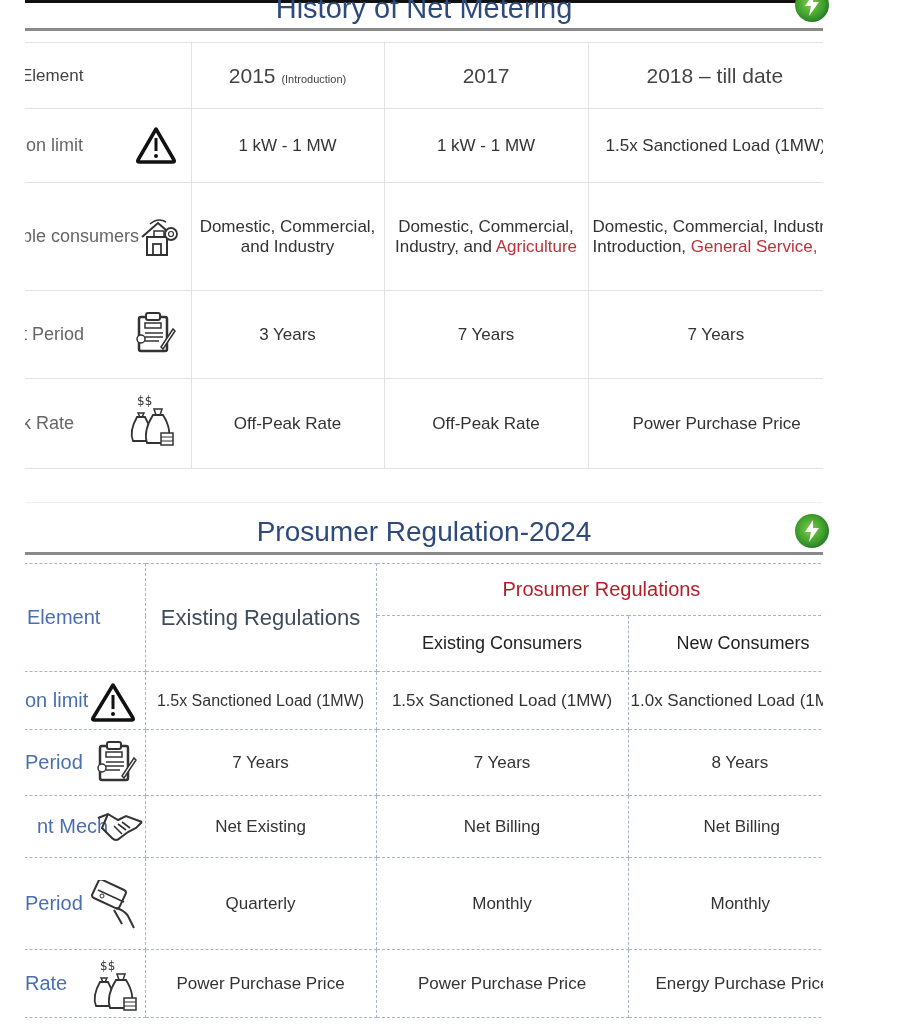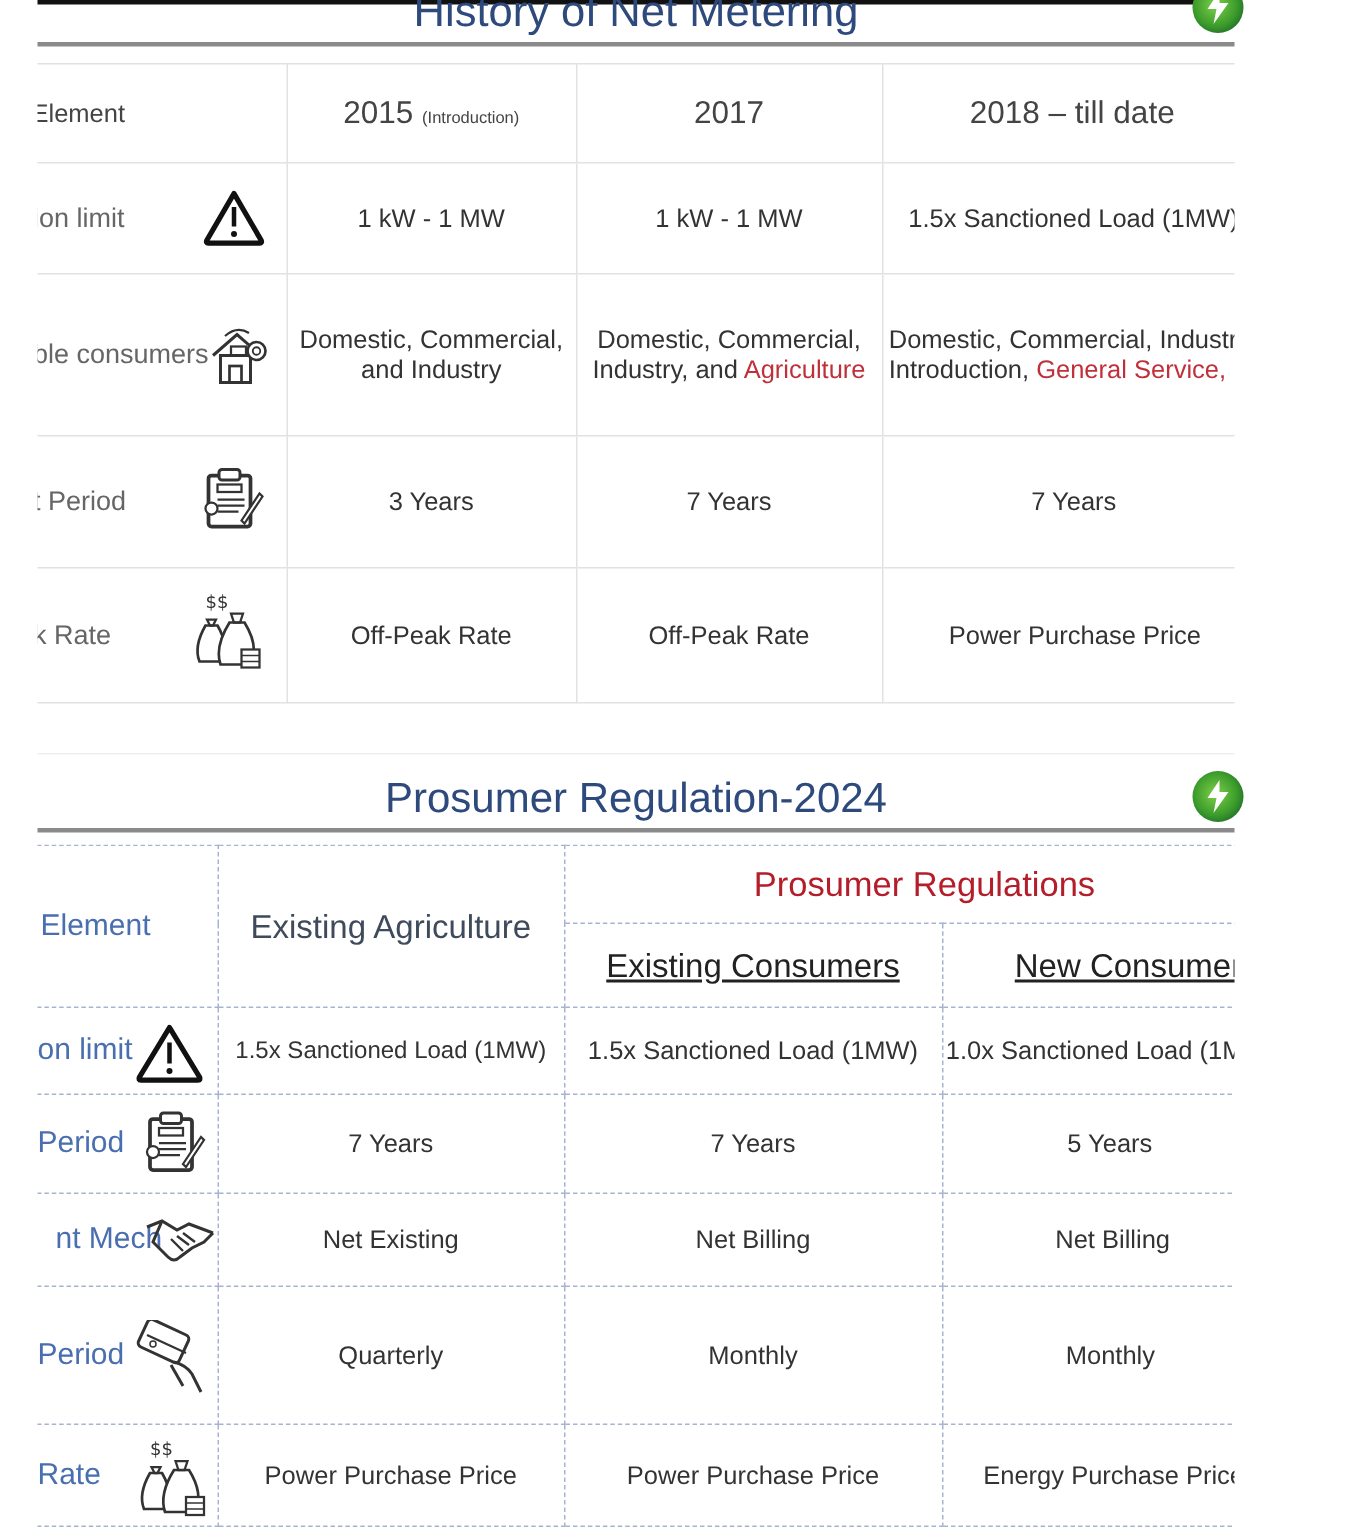--- a/index.html
+++ b/index.html
@@ -22,22 +22,22 @@
   .green { color:#5c8a3c; }
   .green2 { color:#5f7a55; }
   .grey { color:#6b6b6b; }
   .dark { color:#222; }
 
   
   .t2 td { border:1px dashed #a7b4cf; text-align:center; color:#333; font-size:17px; vertical-align:middle; }
   .t2 tr td:first-child { border-left:none; }
   .t2 .elem { text-align:left; color:#4a6fb0; font-size:20px; white-space:nowrap; position:relative; }
   .t2 .hdr-main { font-size:22px; color:#3f4b5c; }
-  .t2 .hdr-pros { font-size:23px; color:#b41e2a; }
-  .t2 .hdr-sub { font-size:22px; color:#222;text-decoration:underline; }
+  .t2 .hdr-pros { font-size:20px; color:#b41e2a; }
+  .t2 .hdr-sub { font-size:18px; color:#222; }
   .icon { position:absolute; }
   .elem-label { display:inline-block; }
 </style>
 </head>
 <body>
 
 <div class="topbar"></div>
 <div class="slide-title" style="top:-8px;">History of Net Metering</div>
 <div class="logo" style="left:795px; top:-12px;">
   <svg width="18" height="22" viewBox="0 0 18 22">
@@ -145,21 +145,21 @@
 <table class="t2" style="width:900px; margin-left:-25px;">
   <colgroup>
     <col style="width:145px">
         <col style="width:231px">
         <col style="width:252px">
         <col style="width:272px">
   </colgroup>
   <tbody>
         <tr style="height:52px;">
     <td class="elem" rowspan="2" style="padding-left:27px;">Element</td>
-    <td class="hdr-main" rowspan="2">Existing Agriculture</td>
+    <td class="hdr-main" rowspan="2">Existing Regulations</td>
     <td class="hdr-pros" colspan="2" style="text-align:left; padding-left:126px;">Prosumer Regulations</td>
   </tr>
   <tr style="height:56px;">
     <td class="hdr-sub">Existing Consumers</td>
     <td class="hdr-sub" style="text-align:left; padding-left:48px;">New Consumers</td>
   </tr>
   <tr style="height:58px;">
     <td class="elem" style="padding-left:25px;">
       <span class="elem-label">on limit</span>
       <svg class="icon" style="left:90px; top:10px;" width="46" height="40" viewBox="0 0 46 40">
@@ -181,21 +181,21 @@
         <rect x="12" y="12" width="16" height="5" fill="none" stroke="#333" stroke-width="1.5"></rect>
         <line x1="12" y1="22" x2="30" y2="22" stroke="#333" stroke-width="1.5"></line>
         <line x1="12" y1="26" x2="30" y2="26" stroke="#333" stroke-width="1.5"></line>
         <line x1="12" y1="30" x2="26" y2="30" stroke="#333" stroke-width="1.5"></line>
         <circle cx="8" cy="28" r="4" fill="#fff" stroke="#333" stroke-width="1.5"></circle>
         <path d="M28 36 L40 18 L42 20 L30 38 Z" fill="#fff" stroke="#333" stroke-width="1.5"></path>
       </svg>
     </td>
     <td class="grey">7 Years</td>
     <td class="dark">7 Years</td>
-    <td class="green2" style="text-align:left; padding-left:83px;">5 Years</td>
+    <td class="green2" style="text-align:left; padding-left:83px;">8 Years</td>
   </tr>
   <tr style="height:62px;">
     <td class="elem" style="padding-left:37px;">
       <span class="elem-label">nt Mech</span>
       <svg class="icon" style="left:96px; top:14px;" width="48" height="34" viewBox="0 0 48 34">
         <path d="M2 8 L12 4 L22 10 L30 6 L46 12" fill="none" stroke="#333" stroke-width="2"></path>
         <path d="M12 4 L6 18 L16 28 Q20 32 24 28 L32 22 L40 18 L46 12" fill="none" stroke="#333" stroke-width="2"></path>
         <path d="M18 16 L26 24 M22 14 L30 20 M26 12 L34 18" stroke="#333" stroke-width="1.6"></path>
       </svg>
     </td>

